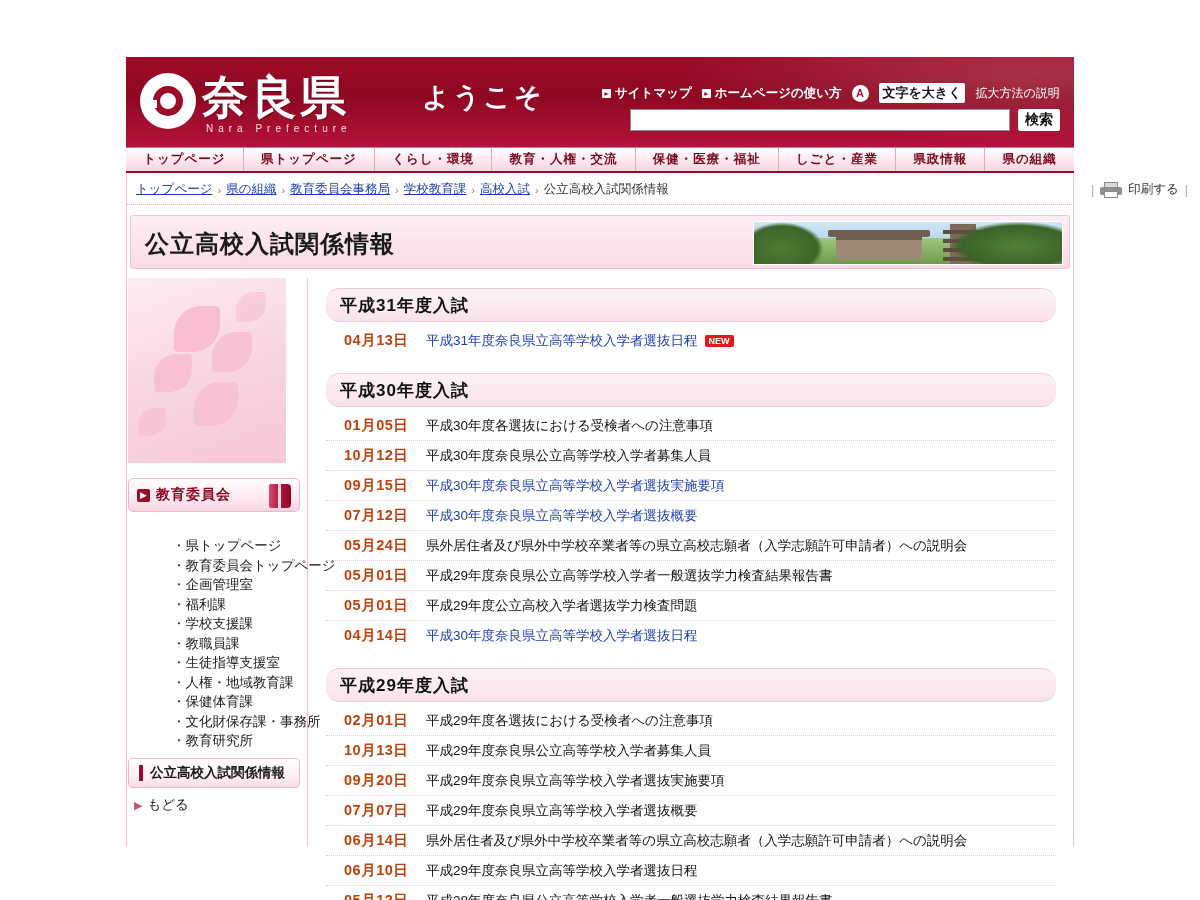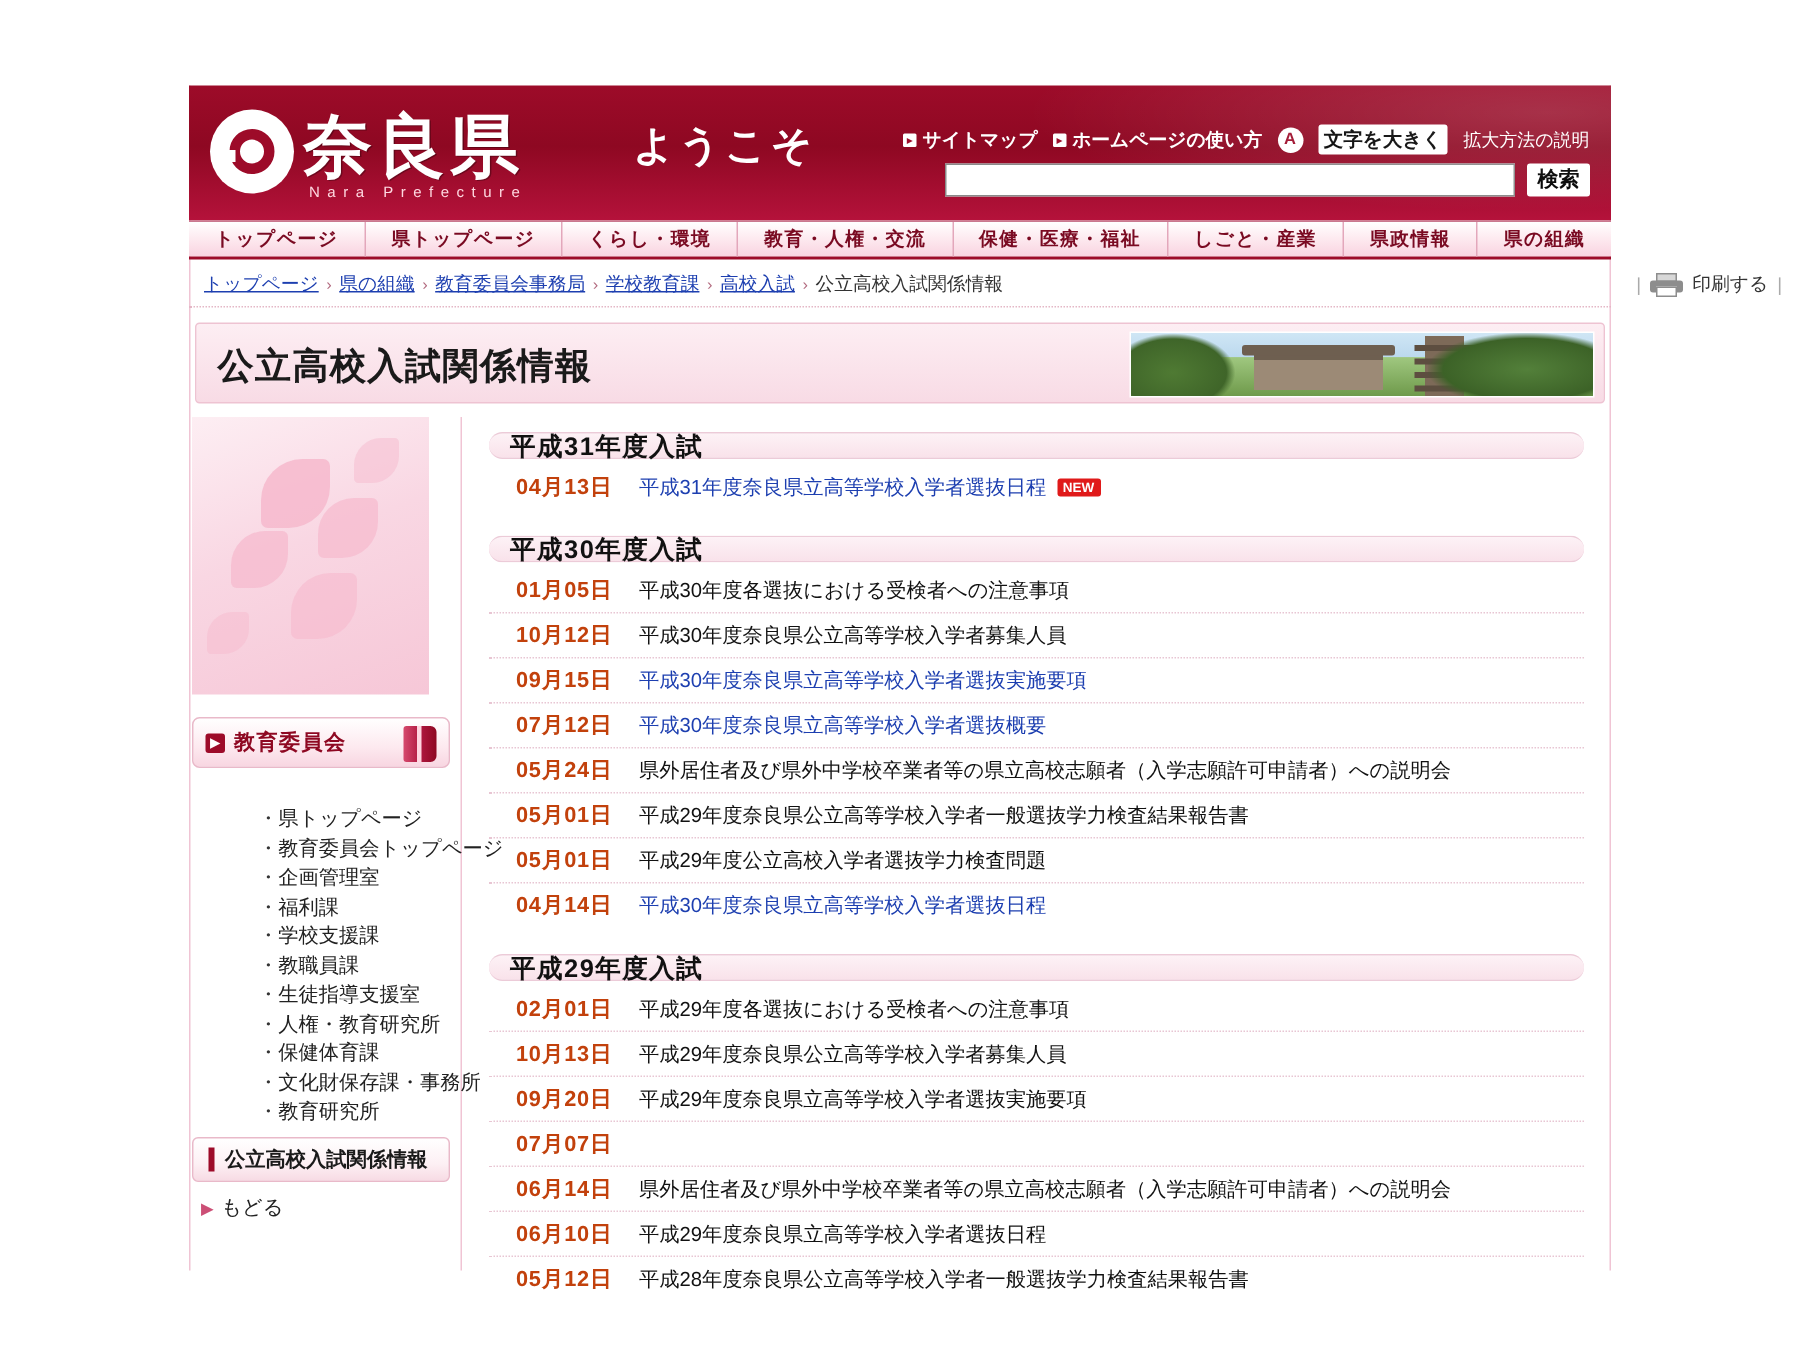--- a/index.html
+++ b/index.html
@@ -229,21 +229,21 @@
   }
   .side-back .tri { color:#cc4f76; font-size: 11px; }
   
   .main {
     position:absolute; left: 310px; top: 278px;
     width: 762px; height: 569px;
     padding: 0 16px 0 16px;
   }
   .sec-head {
     margin: 10px 0 0 0;
-    height: 18px;
+    height: 34px;
     background: linear-gradient(180deg,#fdf2f6 0%, #f9e2ea 100%);
     border-top: 1px solid #eccbd8;
     border-bottom: 1px solid #eccbd8;
     display: flex; align-items: center;
     padding-left: 14px;
     font-size: 17px; font-weight: bold; color:#111111;
     letter-spacing: 1px;
     border-radius: 14px;
   }
   .rows { padding: 4px 0 8px 0; }
@@ -367,21 +367,21 @@
     </div>
 
     <ul class="side-list">
       <li>県トップページ</li>
       <li>教育委員会トップページ</li>
       <li>企画管理室</li>
       <li>福利課</li>
       <li>学校支援課</li>
       <li>教職員課</li>
       <li>生徒指導支援室</li>
-      <li>人権・教育研究所</li>
+      <li>人権・地域教育課</li>
       <li>保健体育課</li>
       <li>文化財保存課・事務所</li>
       <li>教育研究所</li>
     </ul>
 
     <div class="side-sub">
       <span class="bar"></span>
       <span class="lbl">公立高校入試関係情報</span>
     </div>
 
@@ -447,20 +447,21 @@
       <div class="row">
         <span class="date">10月13日</span>
         <span class="txt">平成29年度奈良県公立高等学校入学者募集人員</span>
       </div>
       <div class="row">
         <span class="date">09月20日</span>
         <span class="txt">平成29年度奈良県立高等学校入学者選抜実施要項</span>
       </div>
       <div class="row">
         <span class="date">07月07日</span>
+        <span class="txt">平成29年度奈良県立高等学校入学者選抜概要</span>
       </div>
       <div class="row">
         <span class="date">06月14日</span>
         <span class="txt">県外居住者及び県外中学校卒業者等の県立高校志願者（入学志願許可申請者）への説明会</span>
       </div>
       <div class="row">
         <span class="date">06月10日</span>
         <span class="txt">平成29年度奈良県立高等学校入学者選抜日程</span>
       </div>
       <div class="row">

